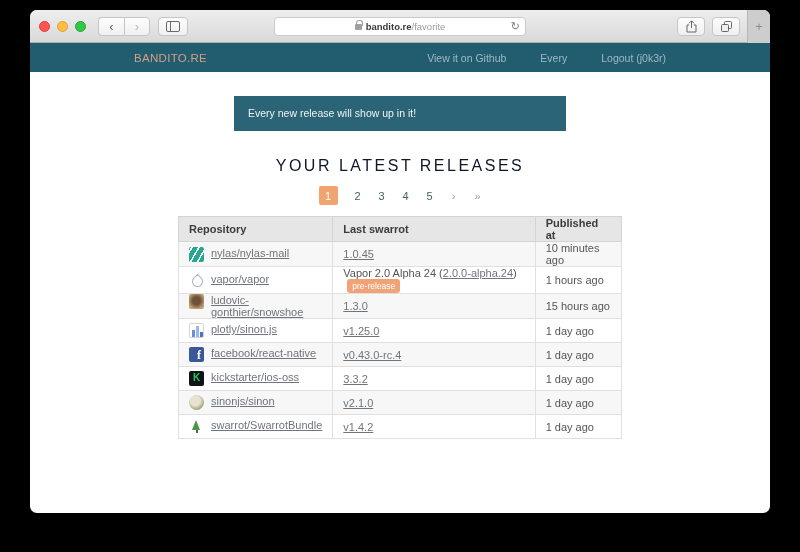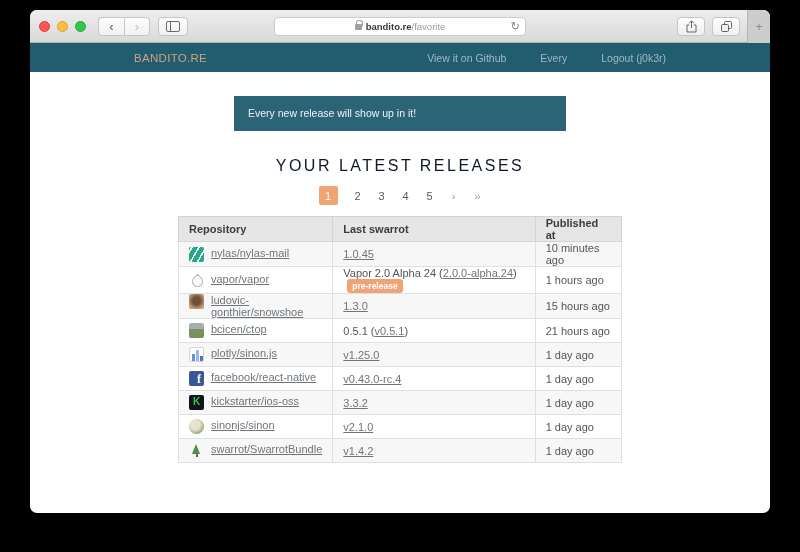--- a/index.html
+++ b/index.html
@@ -74,21 +74,21 @@
   .releases th{background:#e6e6e6;border:1px solid #d4d4d4;text-align:left;font-weight:bold;
     color:#3c3c3c;height:24px;padding:0 10px;}
   .releases td{border:1px solid #e0e0e0;height:24px;padding:0 10px;color:#555;}
   .releases tbody tr:nth-child(odd){background:#f7f7f7;}
   .col-repo{width:152px;}
   .col-ver{width:220px;}
   .col-pub{width:88px;}
   .repo-wrap{display:flex;align-items:flex-start;}
   .releases a{color:#6e757b;text-decoration:underline;}
   .pub-cell{color:#6b6b6b;}
-  .badge{display:inline-block;background:#f2a376;color:#fff;font-size:8.5px;font-weight:bold;
+  .badge{display:inline-block;background:#f2a376;color:#fff;font-size:8.5px;font-weight:normal;
     padding:2px 5px;border-radius:3px;margin-left:4px;vertical-align:1px;}
 
   
   .ric{position:relative;display:inline-block;width:15px;height:15px;border-radius:2px;
     margin-right:7px;flex:none;}
   .icon-nylas{background:#2aa58e;
     background-image:repeating-linear-gradient(120deg,transparent 0 2px,rgba(255,255,255,.95) 2px 3.5px,transparent 3.5px 6px);}
   .icon-vapor::after{content:"";position:absolute;left:3px;top:3px;width:9px;height:9px;
     border:1.2px solid #aeb4b8;border-radius:0 50% 50% 50%;transform:rotate(45deg);}
   .icon-arachnys::after{content:"";position:absolute;left:2px;top:1px;width:0;height:0;
@@ -226,32 +226,20 @@
           </span>
         </td>
         <td class="col-ver">
           <span></span><a href="#">1.3.0</a><span></span>
         </td>
         <td class="col-pub pub-cell">15 hours ago</td>
       </tr>
         <tr>
         <td class="col-repo">
           <span class="repo-wrap">
-            <span class="ric icon-bcicen"></span>
-            <a href="#">bcicen/ctop</a>
-          </span>
-        </td>
-        <td class="col-ver">
-          <span>0.5.1 (</span><a href="#">v0.5.1</a><span>)</span>
-        </td>
-        <td class="col-pub pub-cell">21 hours ago</td>
-      </tr>
-        <tr>
-        <td class="col-repo">
-          <span class="repo-wrap">
             <span class="ric icon-plotly"></span>
             <a href="#">plotly/sinon.js</a>
           </span>
         </td>
         <td class="col-ver">
           <span></span><a href="#">v1.25.0</a><span></span>
         </td>
         <td class="col-pub pub-cell">1 day ago</td>
       </tr>
         <tr>

